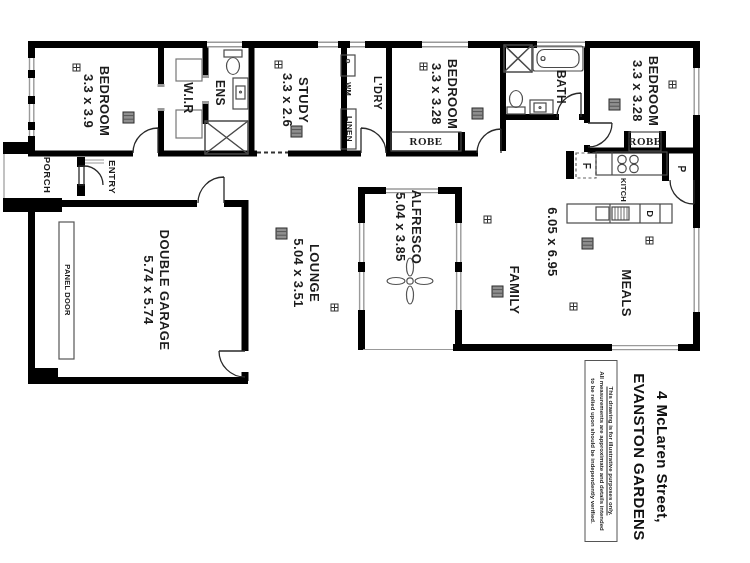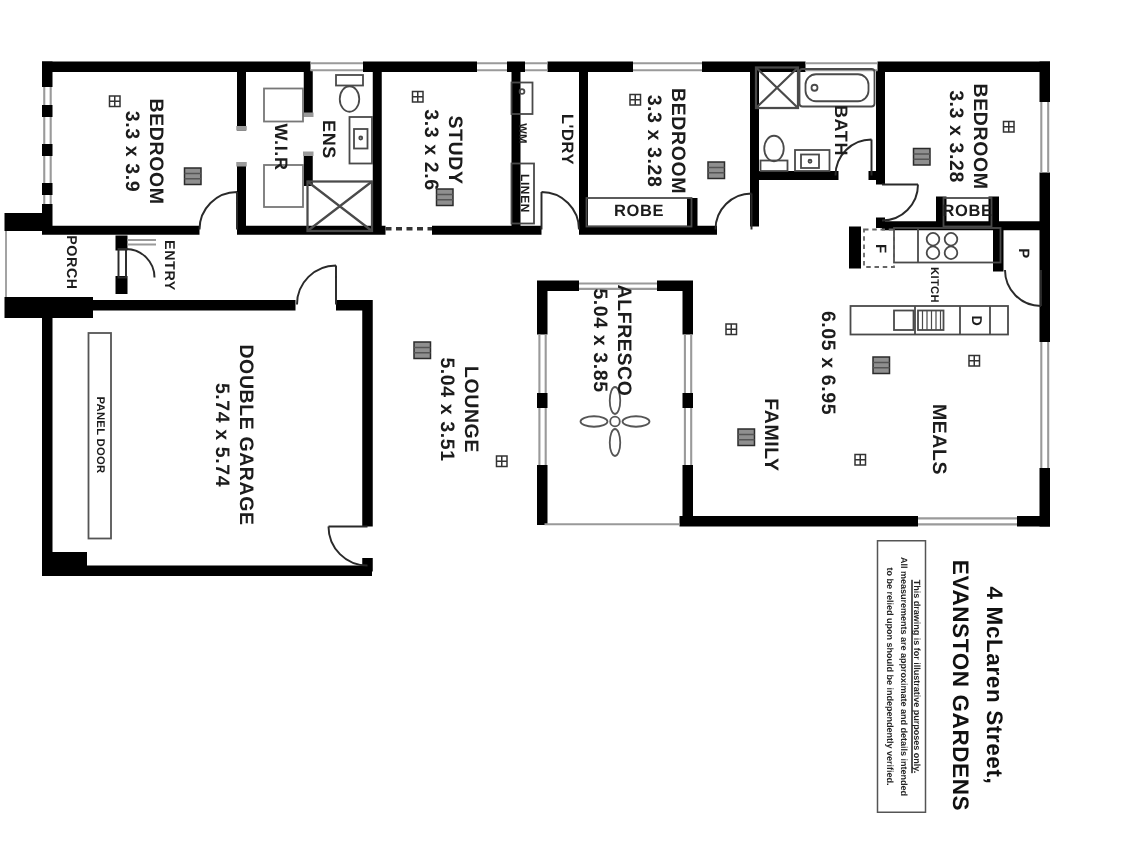--- a/index.html
+++ b/index.html
@@ -6,21 +6,21 @@
   #stage{
     position:relative;width:750px;height:563px;background:#ffffff;overflow:hidden;
     font-family:"Liberation Sans", sans-serif;color:#1c1c1c;
   }
   #plan-svg{position:absolute;left:0;top:0;}
   .lbl{
     position:absolute;white-space:nowrap;text-align:center;
     font-weight:bold;color:#1c1c1c;line-height:1.25;letter-spacing:.4px;
     transform:translate(-50%,-50%) rotate(90deg);
   }
-  .lbl.h{transform:translate(-50%,-50%);}
+  .lbl.h{transform:translate(-50%,-50%);font-family:Liberation Serif, serif;}
   .lbl .l2{display:block;}
   .fs13{font-size:13px;}
   .fs12{font-size:12px;}
   .fs11{font-size:11px;}
   .fs10{font-size:10px;}
   .fs9{font-size:9.5px;}
   .fs8{font-size:8px;}
   .fs7{font-size:7.5px;letter-spacing:.2px;}
   .addr{
     position:absolute;left:651px;top:457px;white-space:nowrap;text-align:center;

